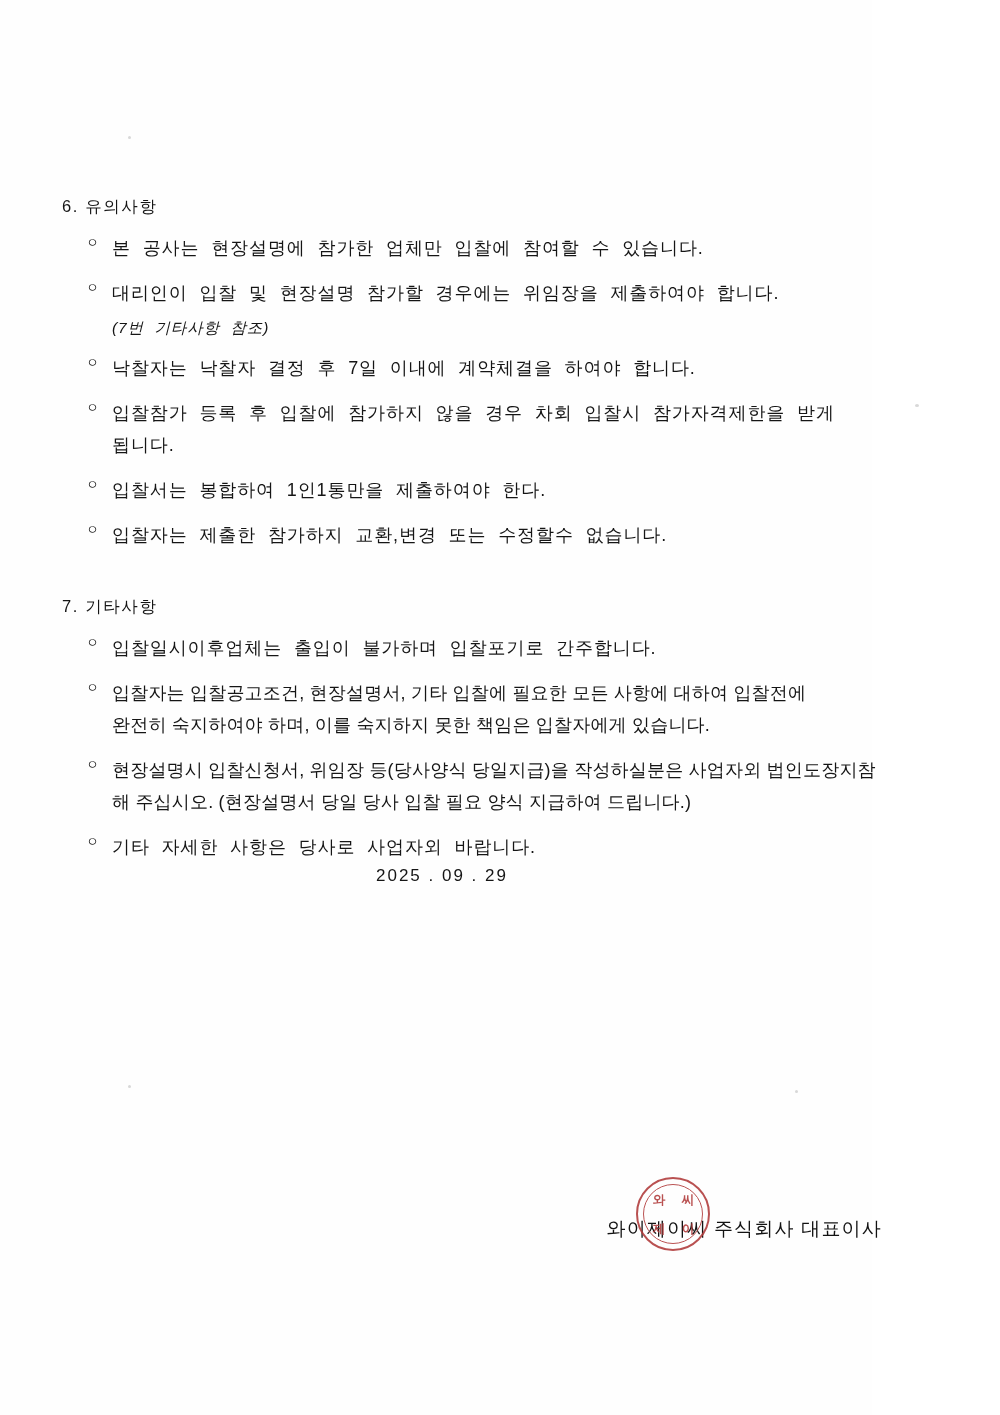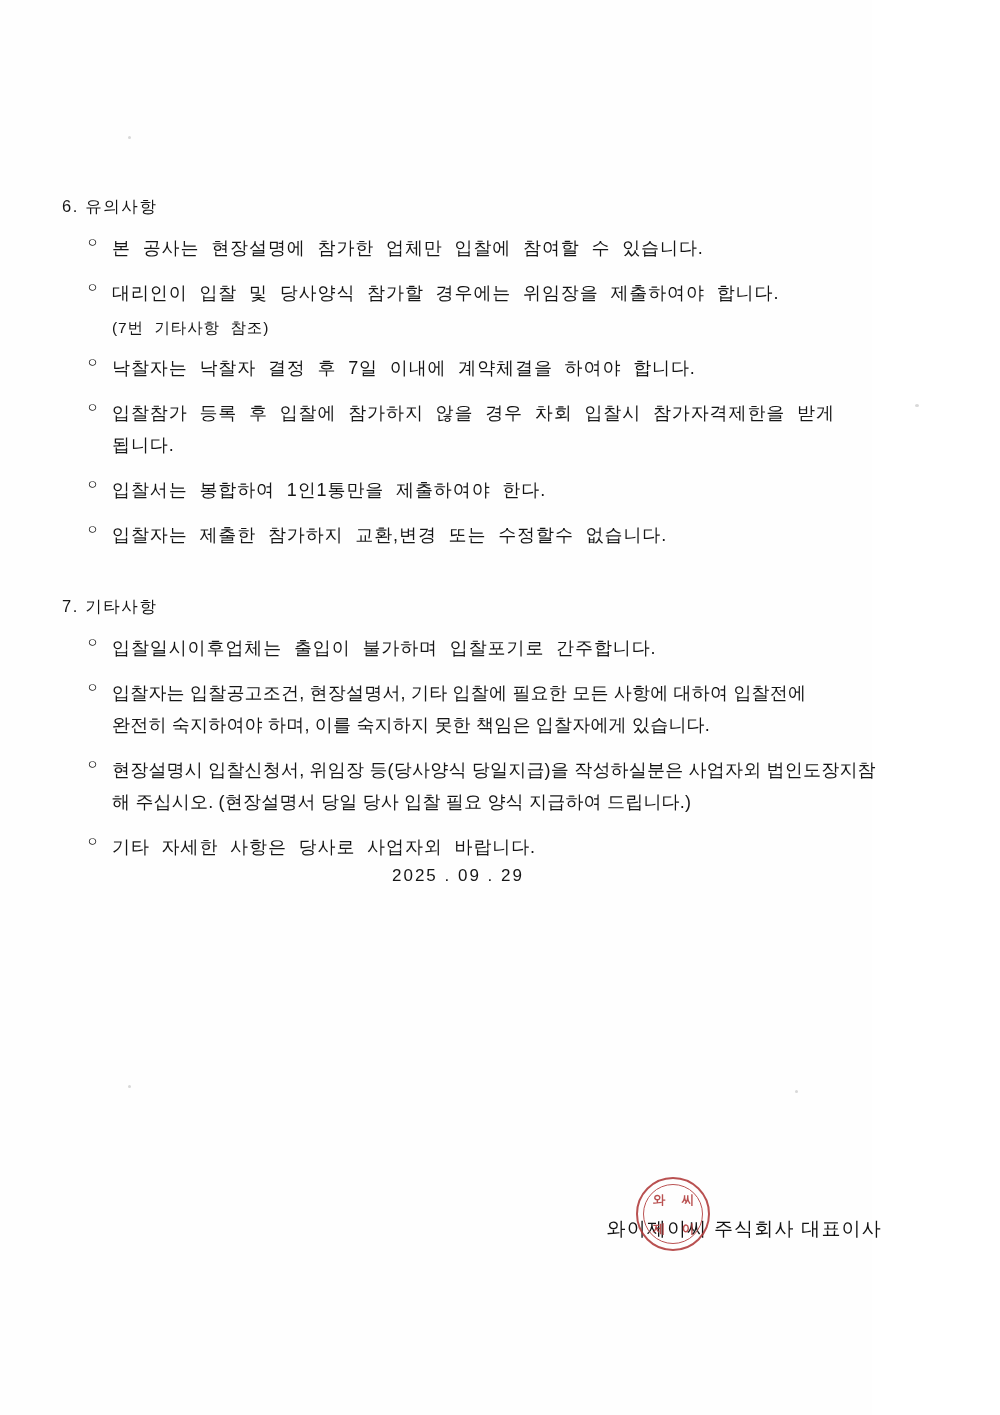--- a/index.html
+++ b/index.html
@@ -72,24 +72,25 @@
     letter-spacing: 0.2px;
   }
   .subline {
     padding-left: 50px;
     font-size: 15.5px;
     letter-spacing: 0.9px;
     color: #151515;
     margin-top: -4px;
     margin-bottom: 13px;
     white-space: pre;
+    font-style: italic;
   }
   .date-line {
     position: absolute;
-    left: 16px;
+    left: 0;
     top: 670px;
     width: 880px;
     text-align: center;
     font-size: 17px;
     letter-spacing: 2px;
     color: #151515;
     padding-right: 120px;
     box-sizing: border-box;
   }
   .signature {
@@ -158,21 +159,21 @@
 
     <div class="section">
       <div class="section-title">6. 유의사항</div>
       <ul class="items">
         <li class="item">
           <span class="bullet">ㅇ</span>
           <span class="item-text">본  공사는  현장설명에  참가한  업체만  입찰에  참여할  수  있습니다.</span>
         </li>
         <li class="item">
           <span class="bullet">ㅇ</span>
-          <span class="item-text">대리인이  입찰  및  당사양식  참가할  경우에는  위임장을  제출하여야  합니다.</span>
+          <span class="item-text">대리인이  입찰  및  현장설명  참가할  경우에는  위임장을  제출하여야  합니다.</span>
         </li>
         <div class="subline">(7번  기타사항  참조)</div>
         <li class="item">
           <span class="bullet">ㅇ</span>
           <span class="item-text">낙찰자는  낙찰자  결정  후  7일  이내에  계약체결을  하여야  합니다.</span>
         </li>
         <li class="item">
           <span class="bullet">ㅇ</span>
           <span class="item-text">입찰참가  등록  후  입찰에  참가하지  않을  경우  차회  입찰시  참가자격제한을  받게
 됩니다.</span>

